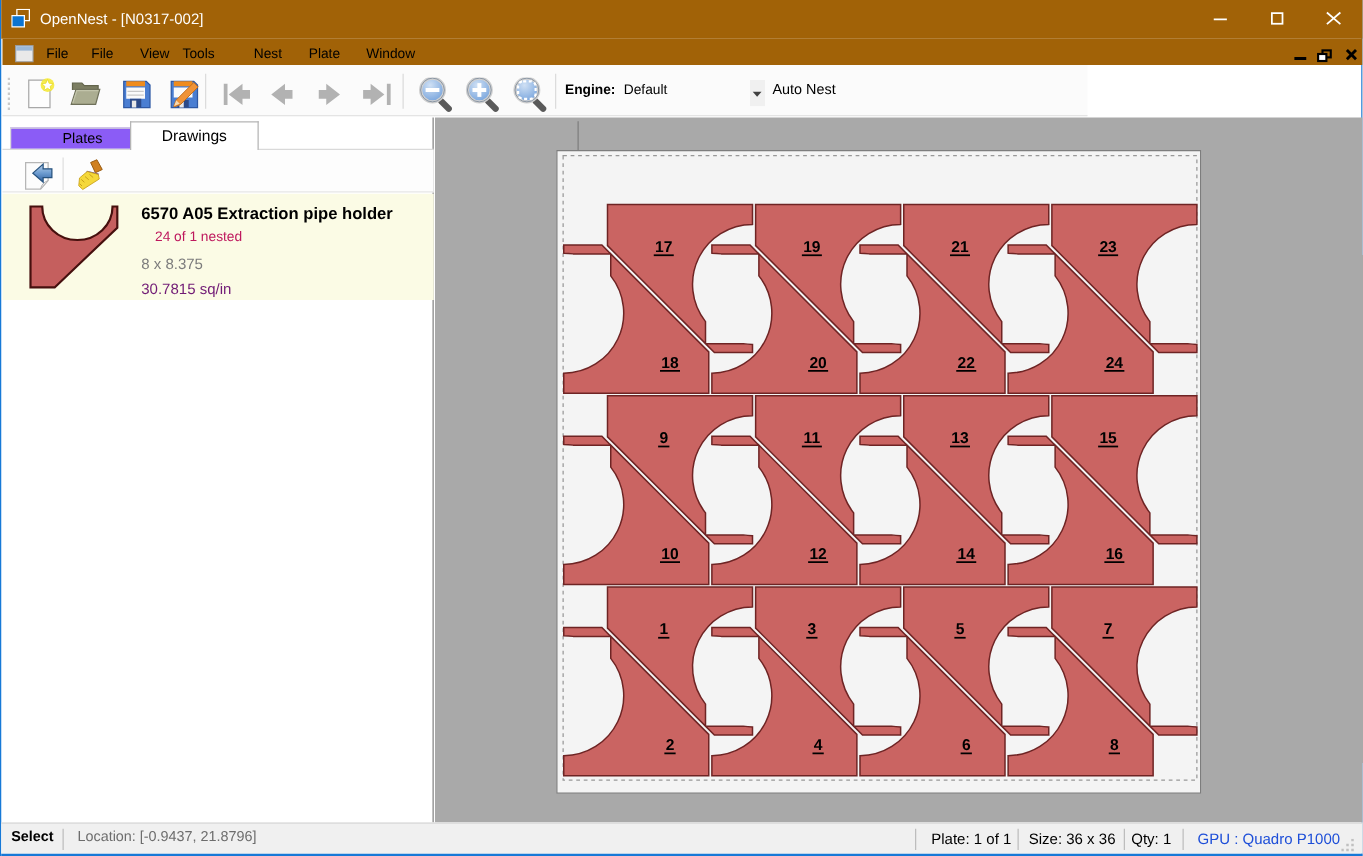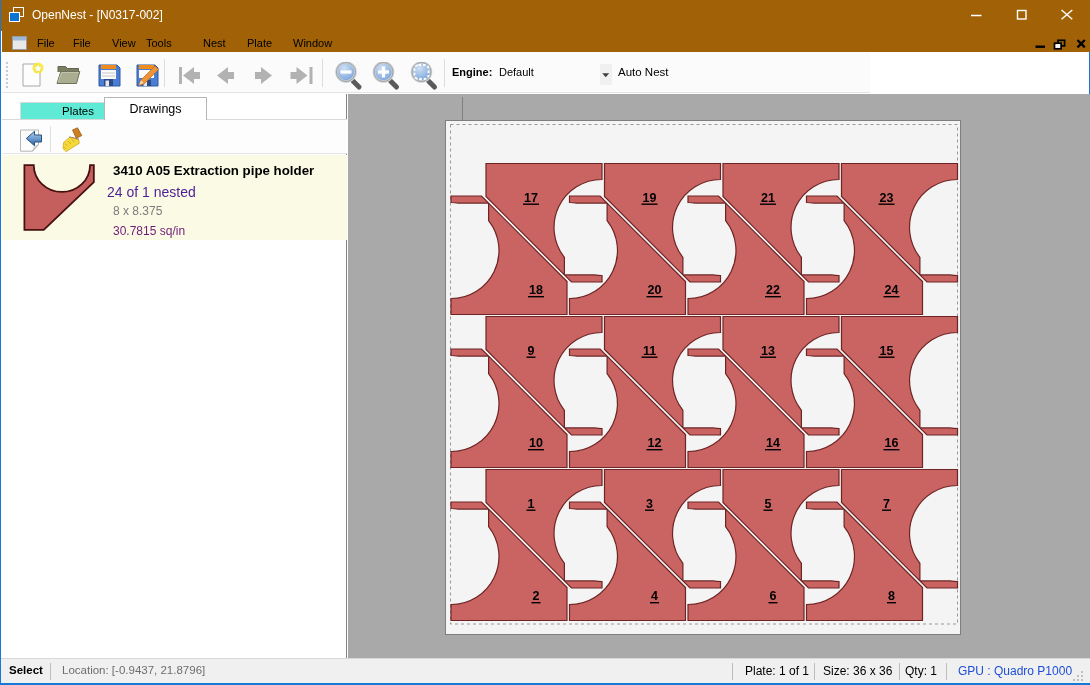--- a/index.html
+++ b/index.html
@@ -161,21 +161,21 @@
   <div class="abs" style="left:450px;top:14px;font-size:11px;font-weight:bold">Engine:</div>
   <div class="abs" style="left:497px;top:14px;font-size:11px">Default</div>
   <svg class="abs" style="left:598px;top:12px" width="12" height="21" viewBox="0 0 12 21">
     <rect width="12" height="21" fill="#f0f0f0"></rect>
     <path d="M2.2 9.3 L9.2 9.3 L5.7 13.3 Z" fill="#404040"></path>
   </svg>
   <div class="abs" style="left:616px;top:14px;font-size:11.5px">Auto Nest</div>
 </div>
 
 <div class="abs" id="panel">
-  <div class="tab" style="left:18px;top:8px;width:116px;height:17px;background:#5eead4;
+  <div class="tab" style="left:6px;top:8px;width:116px;height:17px;background:#8b5cf6;
     border:1px solid #d9d9d9;border-bottom:none;text-align:center;padding-top:2px;font-size:11.5px">Plates</div>
   <div id="tabline"></div>
   <div class="tab" style="left:102px;top:3px;width:103px;height:23px;background:#fff;
     border:1px solid #b5b5b5;border-bottom:none;text-align:center;padding-top:4px;z-index:2;font-size:12.5px">Drawings</div>
   <div id="ptool">
     <svg class="abs" style="left:16px;top:7px" width="70" height="26" viewBox="0 0 70 26">
   <defs>
     <linearGradient id="barrow" x1="0" y1="0" x2="0" y2="1">
       <stop offset="0" stop-color="#b8d0ea"></stop>
               <stop offset="0.5" stop-color="#6d9cd0"></stop>
@@ -197,22 +197,22 @@
     <div style="position:absolute;left:48px;top:6px;width:1px;height:26px;background:#e0e0e0"></div>
   </div>
   <div id="item">
     <div class="abs" style="left:20px;top:8px">
           <svg id="thumb" width="80" height="72" viewBox="0 0 80 72">
 <g transform="translate(2.4,66.9) rotate(-90) scale(0.558,0.586)">
 <path d="M0 0 H116 V16 A48 48 0 0 0 116 112 V118.5 H85.5 L0 33 Z" fill="#c55f5e" stroke="#46100e" stroke-width="3"></path>
 </g>
 </svg>
         </div>
-    <div class="abs" style="left:111px;top:8px;font-size:13.3px;font-weight:bold">3410 A05 Extraction pipe holder</div>
-    <div class="abs" style="left:105px;top:29px;font-size:14px;color:#4c1d95">24 of 1 nested</div>
+    <div class="abs" style="left:111px;top:8px;font-size:13.3px;font-weight:bold">6570 A05 Extraction pipe holder</div>
+    <div class="abs" style="left:122px;top:29px;font-size:11px;color:#be185d">24 of 1 nested</div>
     <div class="abs" style="left:111px;top:49px;font-size:12px;color:#7c7c7c">8 x 8.375</div>
     <div class="abs" style="left:111px;top:69px;font-size:12px;color:#701a75">30.7815 sq/in</div>
   </div>
 </div>
 
 <div class="abs" id="mdi"></div>
 <div class="abs" style="left:461px;top:97px;width:1px;height:24px;background:#7f7f7f"></div>
 <div class="abs" style="left:444px;top:120px">
       <svg id="canvas" width="516" height="515" viewBox="0 0 516 515">
 <rect x="0.5" y="0.5" width="515" height="514" fill="#f4f4f4" stroke="#7d7d7d" stroke-width="1"></rect>

